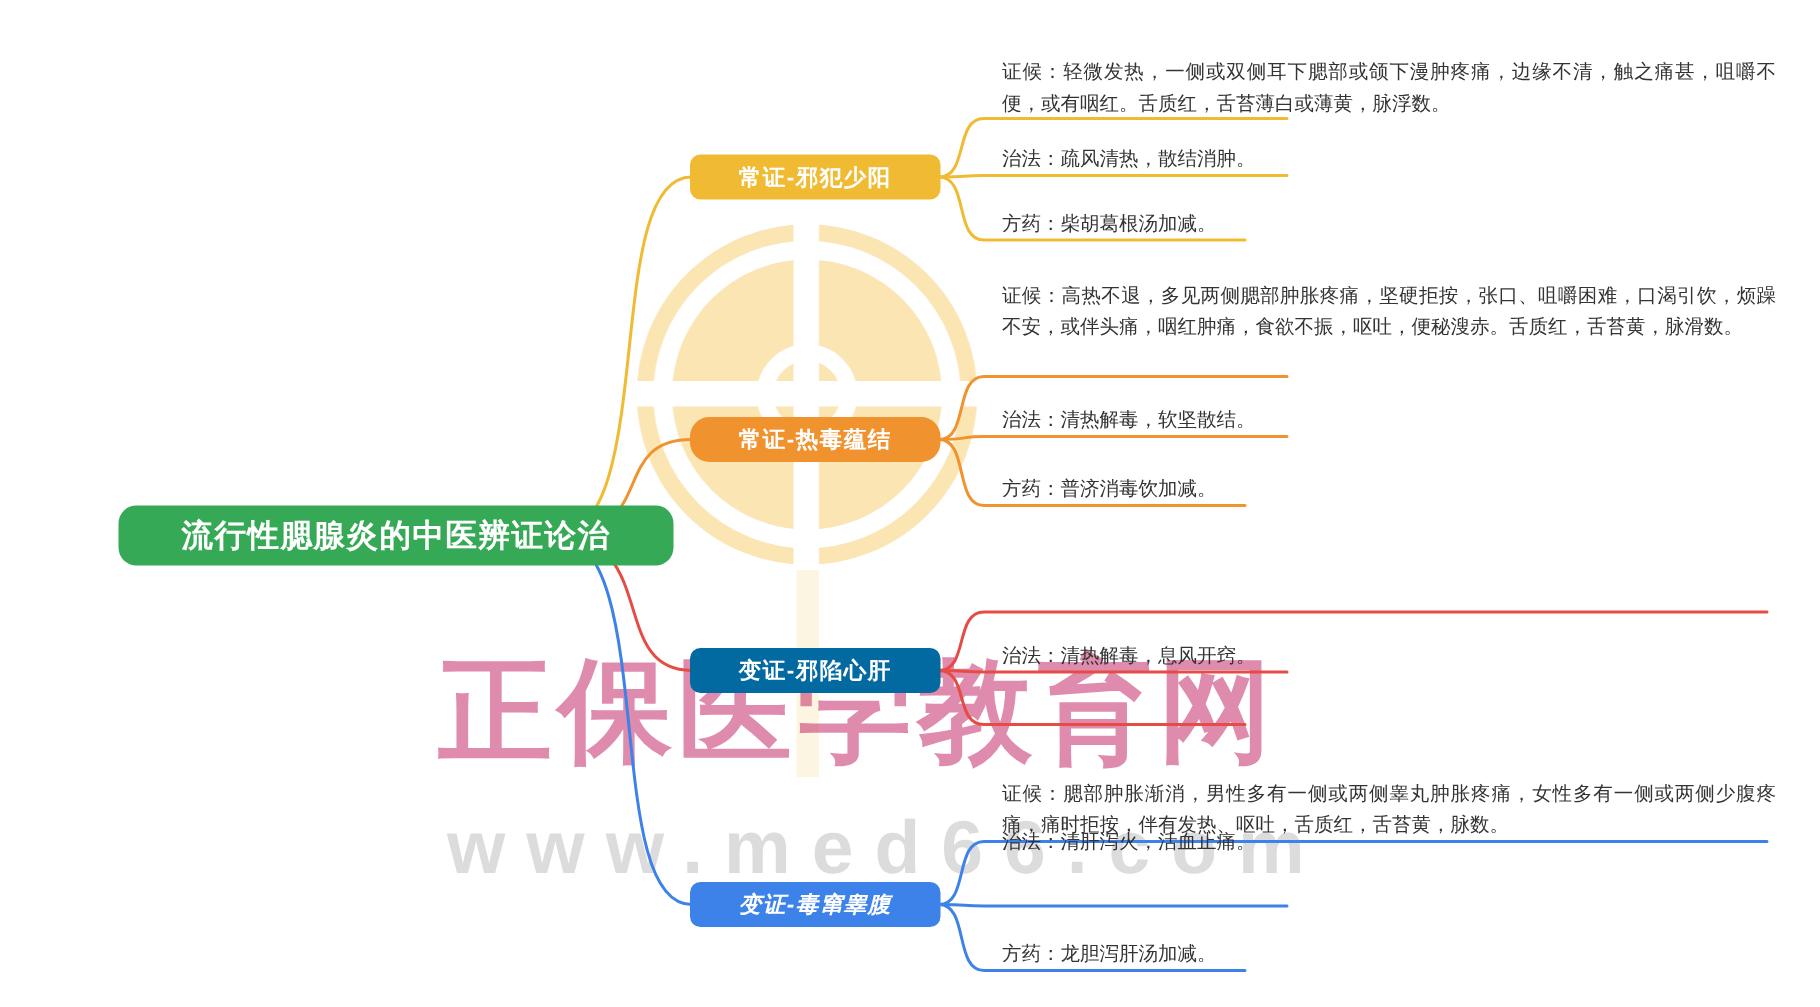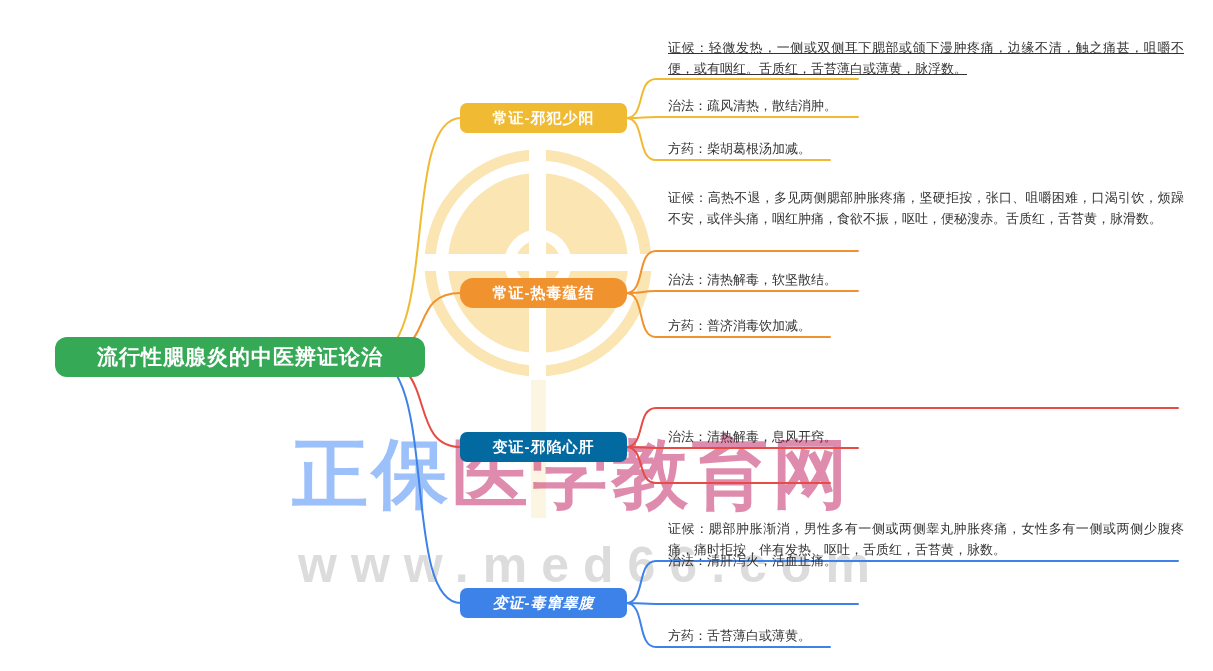--- a/index.html
+++ b/index.html
@@ -37,22 +37,22 @@
   .branch-1 { top:103px; }
   .branch-2 { top:278px; }
   .branch-3 { top:432px; }
   .branch-4 { top:588px;font-style:italic; }
 
   .leaf {
     position:absolute; left:668px; width:516px; z-index:3;
     font-size:13px; line-height:21px; color:#333333;
     text-align:justify;
   }
-  .leaf-1-1 { top:37px;text-decoration:underline; }  .leaf-1-2 { top:95px; }  .leaf-1-3 { top:138px; }
-  .leaf-2-1 { top:187px; } .leaf-2-2 { top:269px; } .leaf-2-3 { top:315px; }
+  .leaf-1-1 { top:37px; }  .leaf-1-2 { top:95px; }  .leaf-1-3 { top:138px; }
+  .leaf-2-1 { top:187px;font-family:Liberation Mono, monospace; } .leaf-2-2 { top:269px; } .leaf-2-3 { top:315px; }
   .leaf-3-1 { top:365px; } .leaf-3-2 { top:426px; } .leaf-3-3 { top:461px; }
   .leaf-4-1 { top:518px; } .leaf-4-2 { top:550px;font-family:Liberation Serif, serif; } .leaf-4-3 { top:625px; }
 
   .wires path { fill:none; stroke-width:2; stroke-linecap:round; }
 </style>
 </head>
 <body>
 
 <div class="canvas">
 
@@ -61,21 +61,21 @@
       <rect x="531" y="370" width="15" height="148" fill="#f7e3a8" opacity="0.7"></rect>
       <circle cx="538" cy="263" r="108" fill="none" stroke="#f4ca67" stroke-width="11"></circle>
       <circle cx="538" cy="263" r="90" fill="#f4ca67"></circle>
       <rect x="529" y="146" width="17" height="234" fill="#ffffff"></rect>
       <rect x="421" y="254" width="234" height="17" fill="#ffffff"></rect>
       <circle cx="538" cy="263" r="28" fill="none" stroke="#ffffff" stroke-width="11"></circle>
     </g>
   </svg>
 
   <div class="wm-brand">
-    <span style="color: #3b82f6;">正保</span><span style="color: #be185d; text-align: right;">医学教育网</span>
+    <span style="color: #be185d;">正保</span><span style="color: #be185d; text-align: right;">医学教育网</span>
   </div>
   <div class="wm-url" style="color: rgb(214, 214, 214);">www.med66.com</div>
 
   <svg class="wires" width="1213" height="671" viewBox="0 0 1213 671">
 
     <path d="M370,357 C440,357 400,118 461,118" style="stroke: rgb(240, 187, 51);"></path>
     <path d="M370,357 C440,357 405,293 461,293" style="stroke: rgb(240, 146, 46);"></path>
     <path d="M370,357 C440,357 405,447 461,447" style="stroke: rgb(230, 76, 68);"></path>
     <path d="M370,357 C440,357 400,603 461,603" style="stroke: rgb(61, 130, 232);"></path>
 
@@ -89,34 +89,34 @@
 
     <path d="M626,447 C646,447 636,408 656,408 L1178,408" style="stroke: rgb(230, 76, 68);"></path>
     <path d="M626,447 C646,447 640,448 656,448 L858,448" style="stroke: rgb(230, 76, 68);"></path>
     <path d="M626,447 C646,447 636,483 656,483 L830,483" style="stroke: rgb(230, 76, 68);"></path>
 
     <path d="M626,603 C646,603 636,561 656,561 L1178,561" style="stroke: rgb(61, 130, 232);"></path>
     <path d="M626,603 C646,603 640,604 656,604 L858,604" style="stroke: rgb(61, 130, 232);"></path>
     <path d="M626,603 C646,603 636,647 656,647 L830,647" style="stroke: rgb(61, 130, 232);"></path>
   </svg>
 
-  <div class="node root-node" style="background: rgb(53, 169, 85);">流行性腮腺炎的中医辨证论治</div>
+  <div class="node root-node" style="background: rgb(53, 169, 85); margin-left: 24px;">流行性腮腺炎的中医辨证论治</div>
 
   <div class="node branch-node branch-1" style="background: rgb(240, 187, 51);">常证-邪犯少阳</div>
   <div class="node branch-node branch-2" style="background: rgb(240, 146, 46); border-radius: 13px;">常证-热毒蕴结</div>
   <div class="node branch-node branch-3" style="background: #0369a1; text-align: center;">变证-邪陷心肝</div>
   <div class="node branch-node branch-4" style="background: rgb(61, 130, 232);">变证-毒窜睾腹</div>
 
   <div class="leaf leaf-1-1">证候：轻微发热，一侧或双侧耳下腮部或颌下漫肿疼痛，边缘不清，触之痛甚，咀嚼不便，或有咽红。舌质红，舌苔薄白或薄黄，脉浮数。</div>
   <div class="leaf leaf-1-2">治法：疏风清热，散结消肿。</div>
   <div class="leaf leaf-1-3">方药：柴胡葛根汤加减。</div>
 
   <div class="leaf leaf-2-1">证候：高热不退，多见两侧腮部肿胀疼痛，坚硬拒按，张口、咀嚼困难，口渴引饮，烦躁不安，或伴头痛，咽红肿痛，食欲不振，呕吐，便秘溲赤。舌质红，舌苔黄，脉滑数。</div>
   <div class="leaf leaf-2-2">治法：清热解毒，软坚散结。</div>
   <div class="leaf leaf-2-3">方药：普济消毒饮加减。</div>
 
   <div class="leaf leaf-3-2">治法：清热解毒，息风开窍。</div>
 
   <div class="leaf leaf-4-1">证候：腮部肿胀渐消，男性多有一侧或两侧睾丸肿胀疼痛，女性多有一侧或两侧少腹疼痛，痛时拒按，伴有发热、呕吐，舌质红，舌苔黄，脉数。</div>
   <div class="leaf leaf-4-2">治法：清肝泻火，活血止痛。</div>
-  <div class="leaf leaf-4-3">方药：舌苔薄白或薄黄。</div>
+  <div class="leaf leaf-4-3">方药：龙胆泻肝汤加减。</div>
 
 </div>
 
 </body></html>

